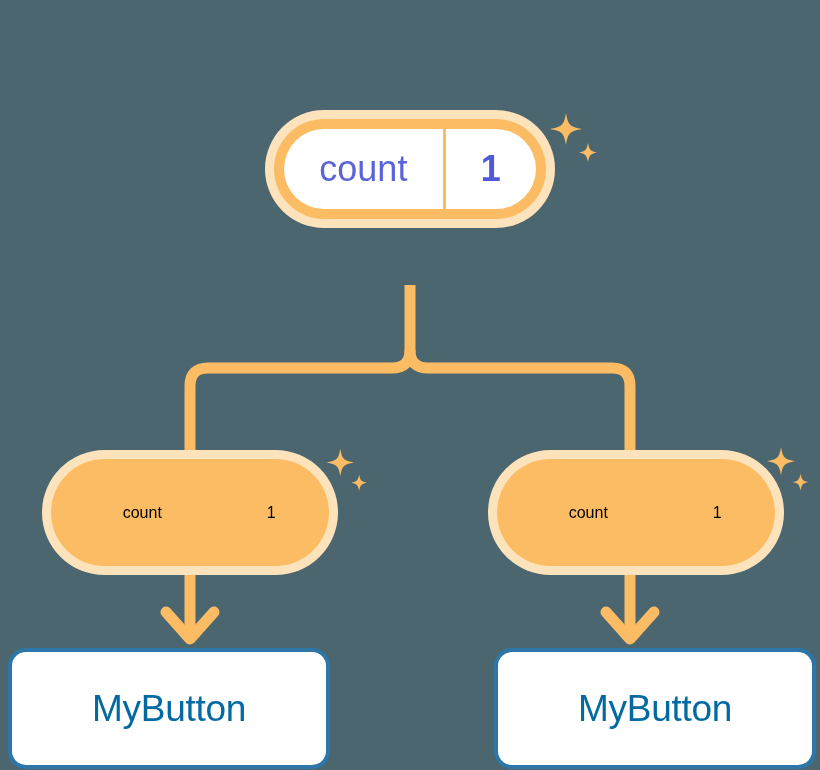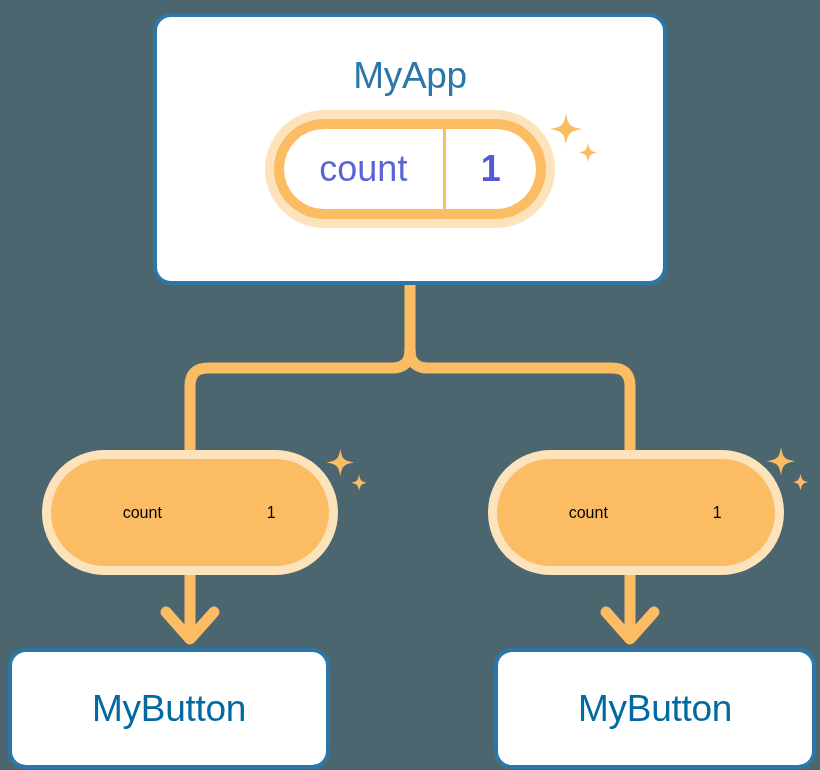--- a/index.html
+++ b/index.html
@@ -139,23 +139,20 @@
     <path d="M410,350 Q410,368 392,368 L208,368 Q190,368 190,386 L190,505" fill="none" stroke="#fbbc63" stroke-width="11" stroke-linecap="butt"></path>
     <path d="M410,350 Q410,368 428,368 L612,368 Q630,368 630,386 L630,505" fill="none" stroke="#fbbc63" stroke-width="11" stroke-linecap="butt"></path>
 
     <path d="M190,575 L190,640" fill="none" stroke="#fbbc63" stroke-width="11" stroke-linecap="butt"></path>
     <path d="M166,612 L190,639 L214,612" fill="none" stroke="#fbbc63" stroke-width="11" stroke-linecap="round" stroke-linejoin="round"></path>
 
     <path d="M630,575 L630,640" fill="none" stroke="#fbbc63" stroke-width="11" stroke-linecap="butt"></path>
     <path d="M606,612 L630,639 L654,612" fill="none" stroke="#fbbc63" stroke-width="11" stroke-linecap="round" stroke-linejoin="round"></path>
   </svg>
 
-  <div class="card card-app">
-    <div class="card-title">MyApp</div>
-  </div>
 
   <div class="pill-wrap pill-root">
     <div class="pill-outer">
       <div class="pill-mid">
         <div class="pill-inner">
           <div class="pill-key">count</div>
           <div class="pill-val">1</div>
         </div>
       </div>
     </div>

